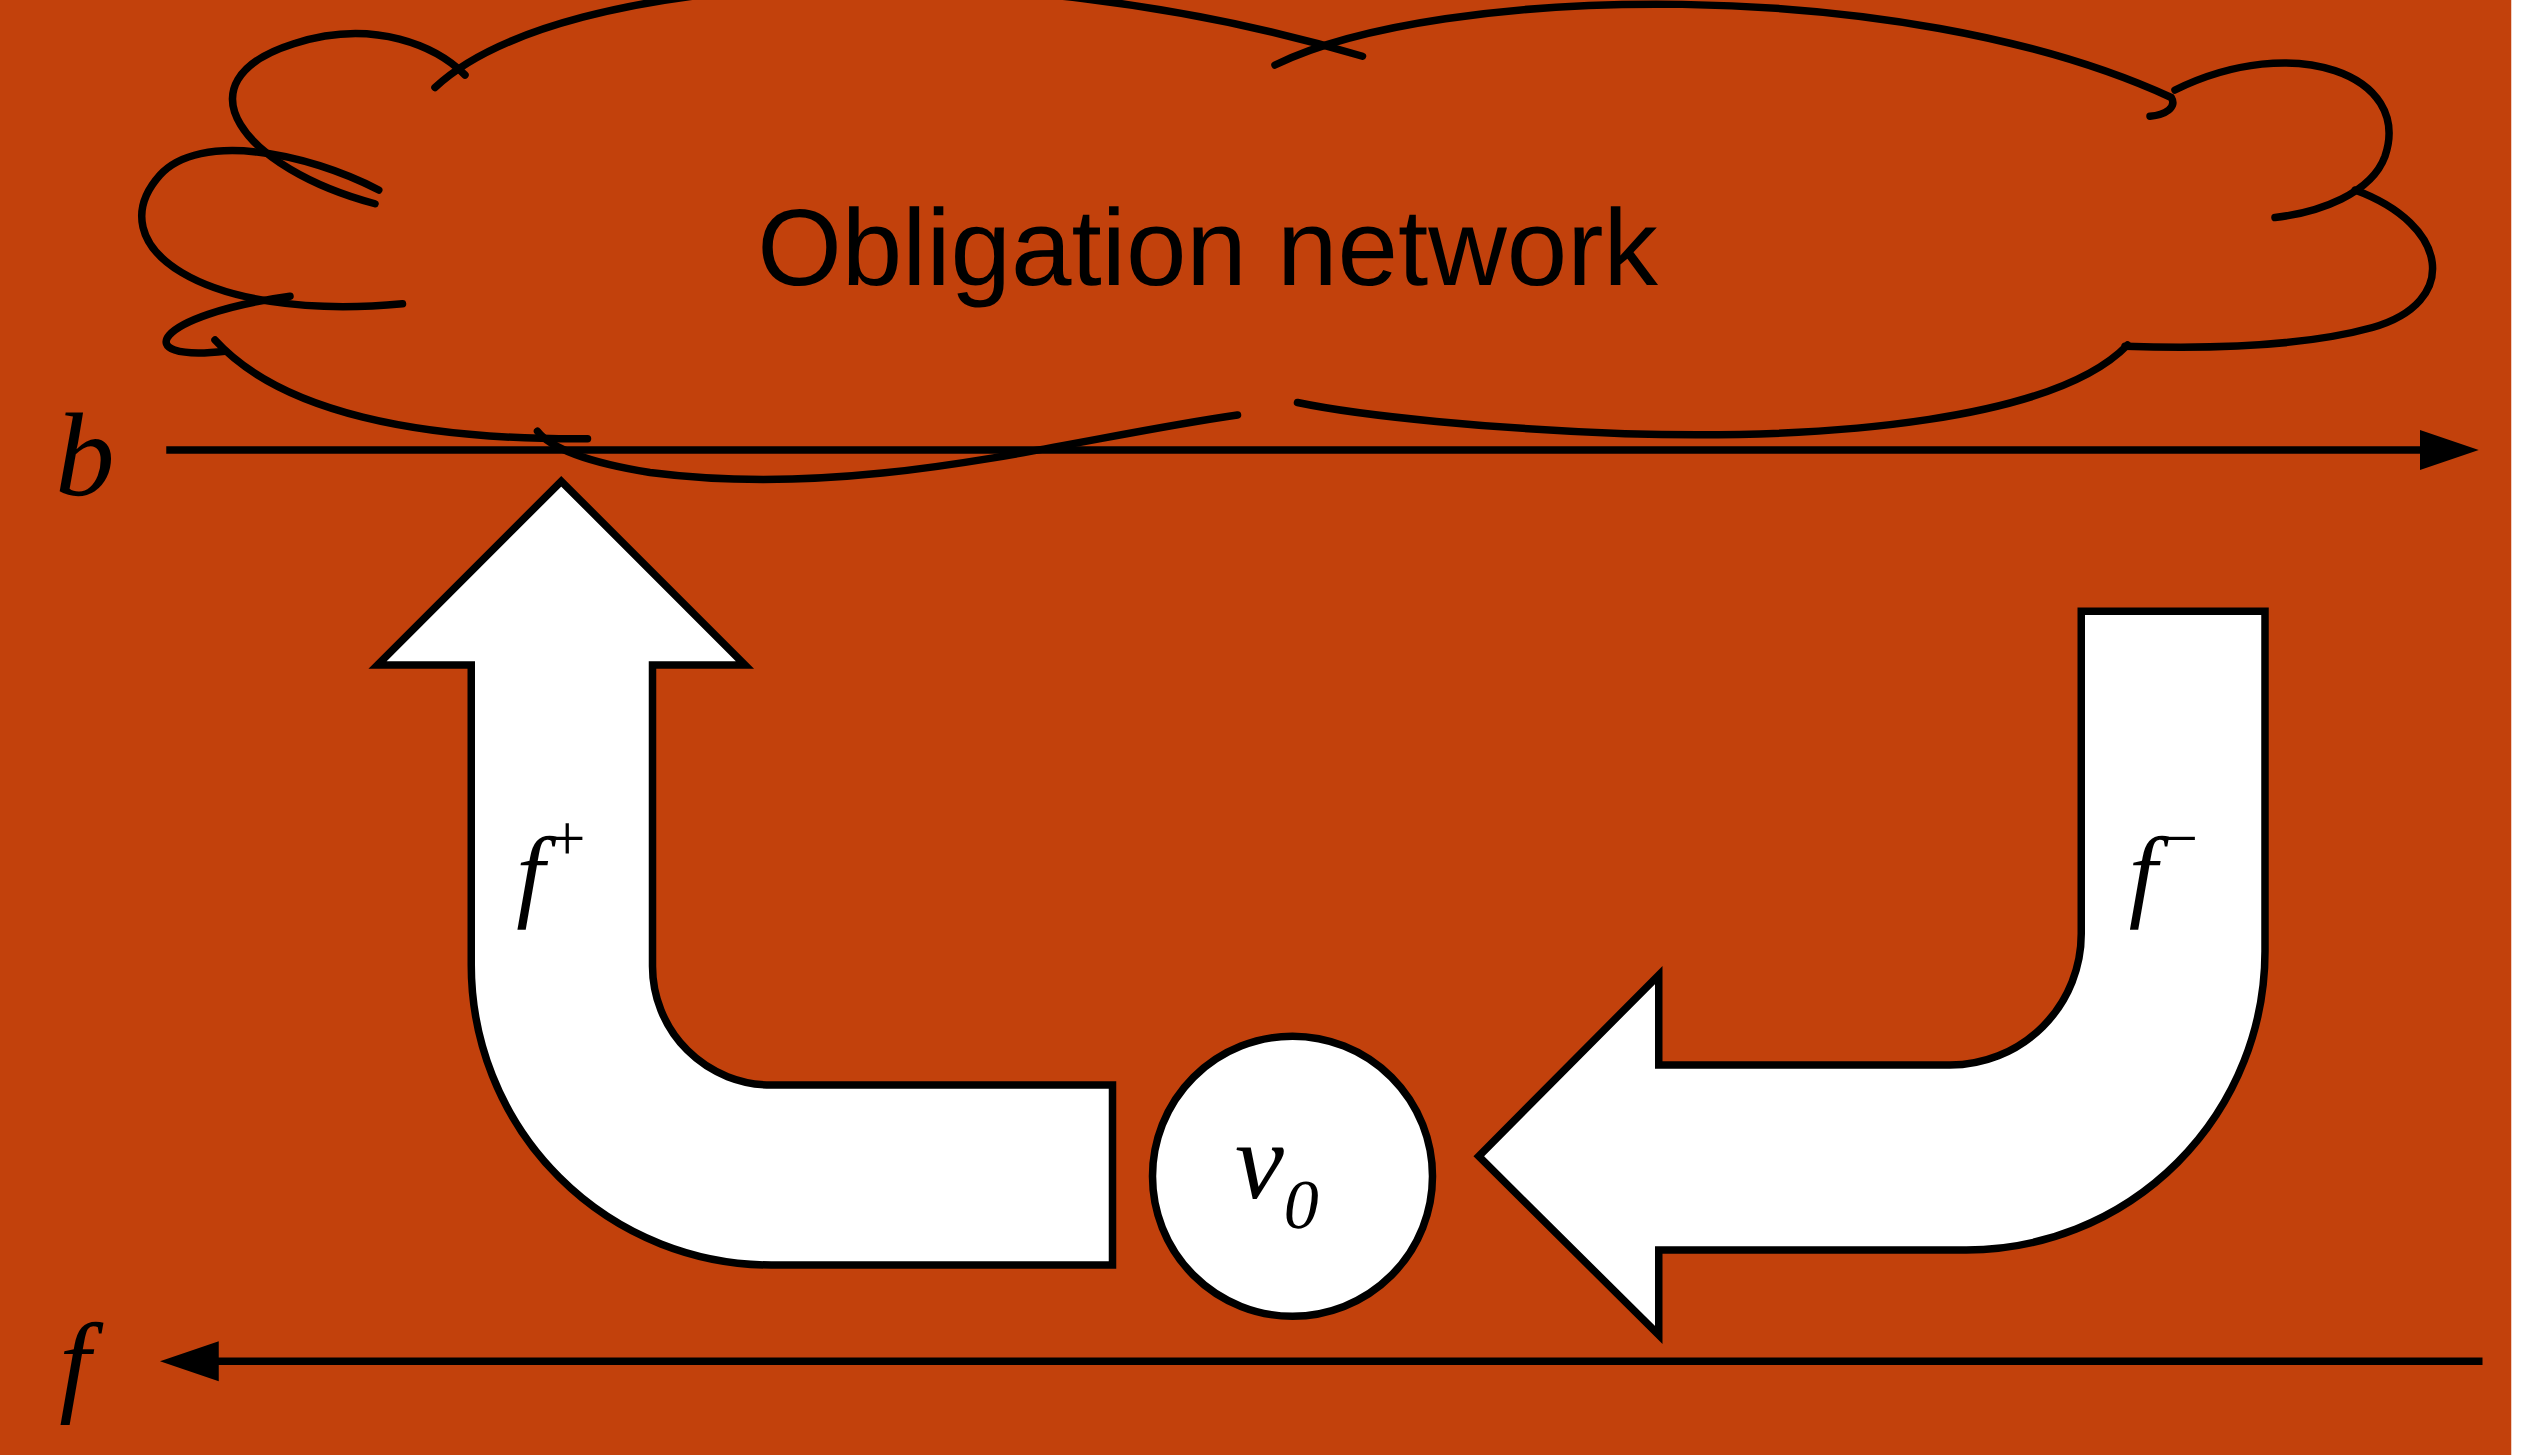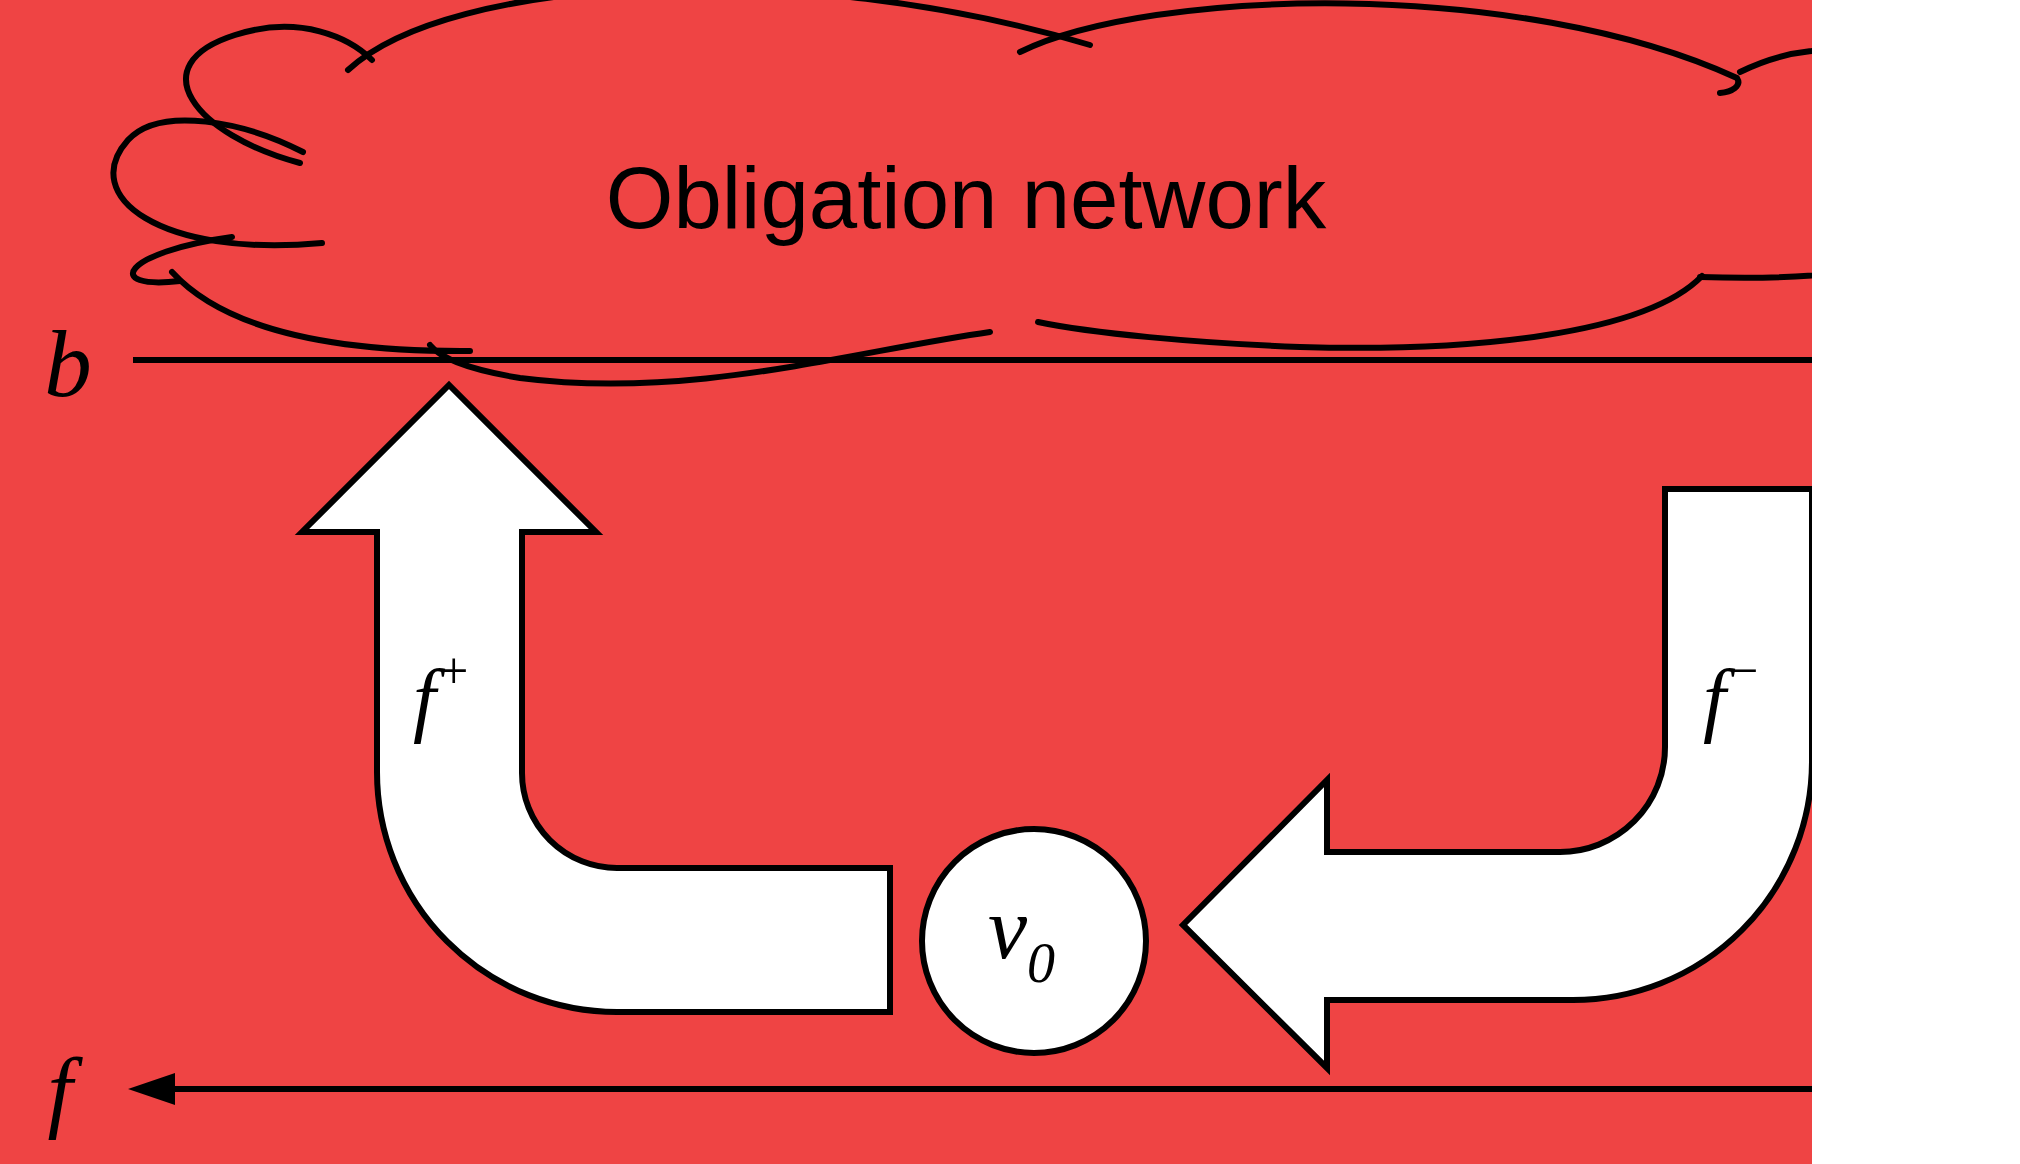--- a/index.html
+++ b/index.html
@@ -2,23 +2,23 @@
 <html><head>
 <meta charset="utf-8">
 <style>
   html, body {
     margin: 0;
     padding: 0;
     background: #ffffff;
   }
   .stage {
     position: relative;
-    width: 1812px;
+    width: 2009px;
     height: 1164px;
-    background: #ef4444;
+    background: #c2410c;
     overflow: hidden;
     font-family: "Liberation Serif", serif;
   }
   svg { display: block; }
   .cloud-arc, .flow-arrow, .node-circle {
     fill: none;
     stroke: #000000;
   }
   .flow-arrow { fill: #ffffff; stroke-width: 6; stroke-linejoin: miter; }
   .cloud-arc  { stroke-width: 6; stroke-linecap: round; }

